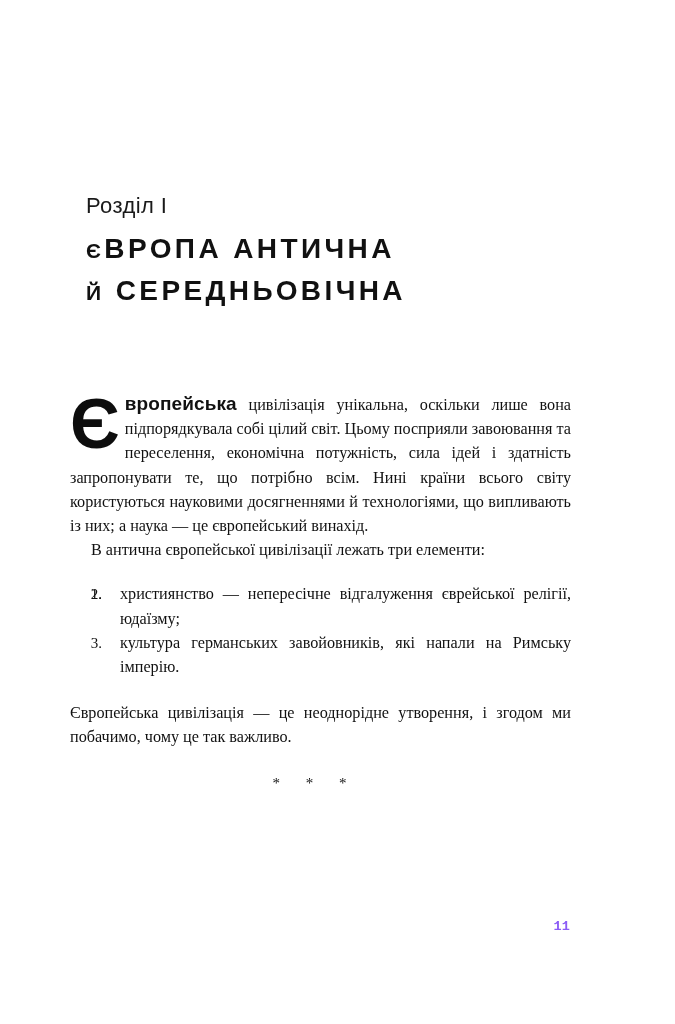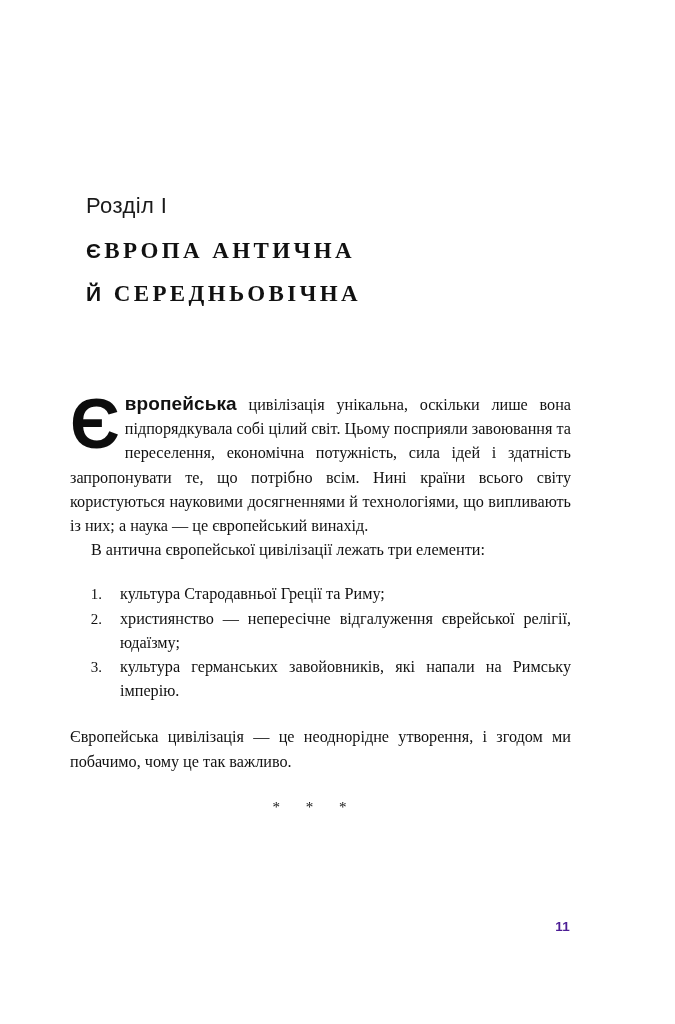--- a/index.html
+++ b/index.html
@@ -56,24 +56,23 @@
     font-variant: small-caps;
     text-transform: lowercase;
     white-space: nowrap;
   }
   
   .chapter-title .title-line .initial {
     font-size: 30px;
     letter-spacing: 3.4px;
   }
   .chapter-title .title-line .rest {
-    font-size: 23px;
+    font-size: 28px;
     letter-spacing: 3.4px;
     text-transform: uppercase;
-    font-family: Liberation Serif, serif;
   }
 
   
   .body-col {
     position: absolute;
     left: 70px;
     top: 392px;
     width: 501px;
   }
 
@@ -145,24 +144,24 @@
     padding-right: 11px;
   }
 
   
   .folio {
     position: absolute;
     left: 0;
     top: 919px;
     width: 570px;
     text-align: right;
-    font-family: Liberation Sans, sans-serif;
+    font-family: Liberation Mono, monospace;
     font-size: 13.5px;
     font-weight: 700;
-    color: #4c1d95;
+    color: #8b5cf6;
     letter-spacing: 0.2px;
   }
 </style>
 </head>
 <body>
 
 <div class="page">
 
   <div class="chapter-label">Розділ I</div>
 
@@ -179,21 +178,20 @@
 
     <p class="para"><span class="dropcap">Є</span><span class="lead-bold">вропейська</span><span> цивілізація унікальна, оскільки лише вона підпорядкувала собі цілий світ. Цьому посприяли завою­вання та переселення, економічна потужність, сила ідей і здатність запропонувати те, що потрібно всім. Нині країни всього світу користуються науковими досягненнями й техноло­гіями, що випливають із них; а наука — це європейський винахід.</span></p>
 
     <p class="para indent">В антична європейської цивілізації лежать три елементи:</p>
 
     <div class="gap-list"></div>
 
     <ol class="enum">
       <li>
         <span class="marker">1.</span>
-        <span>культура Стародавньої Греції та Риму;</span>
       </li>
       <li>
         <span class="marker">2.</span>
         <span>християнство — непересічне відгалуження єврейської релі­гії, юдаїзму;</span>
       </li>
       <li>
         <span class="marker">3.</span>
         <span>культура германських завойовників, які напали на Римську імперію.</span>
       </li>
     </ol>

